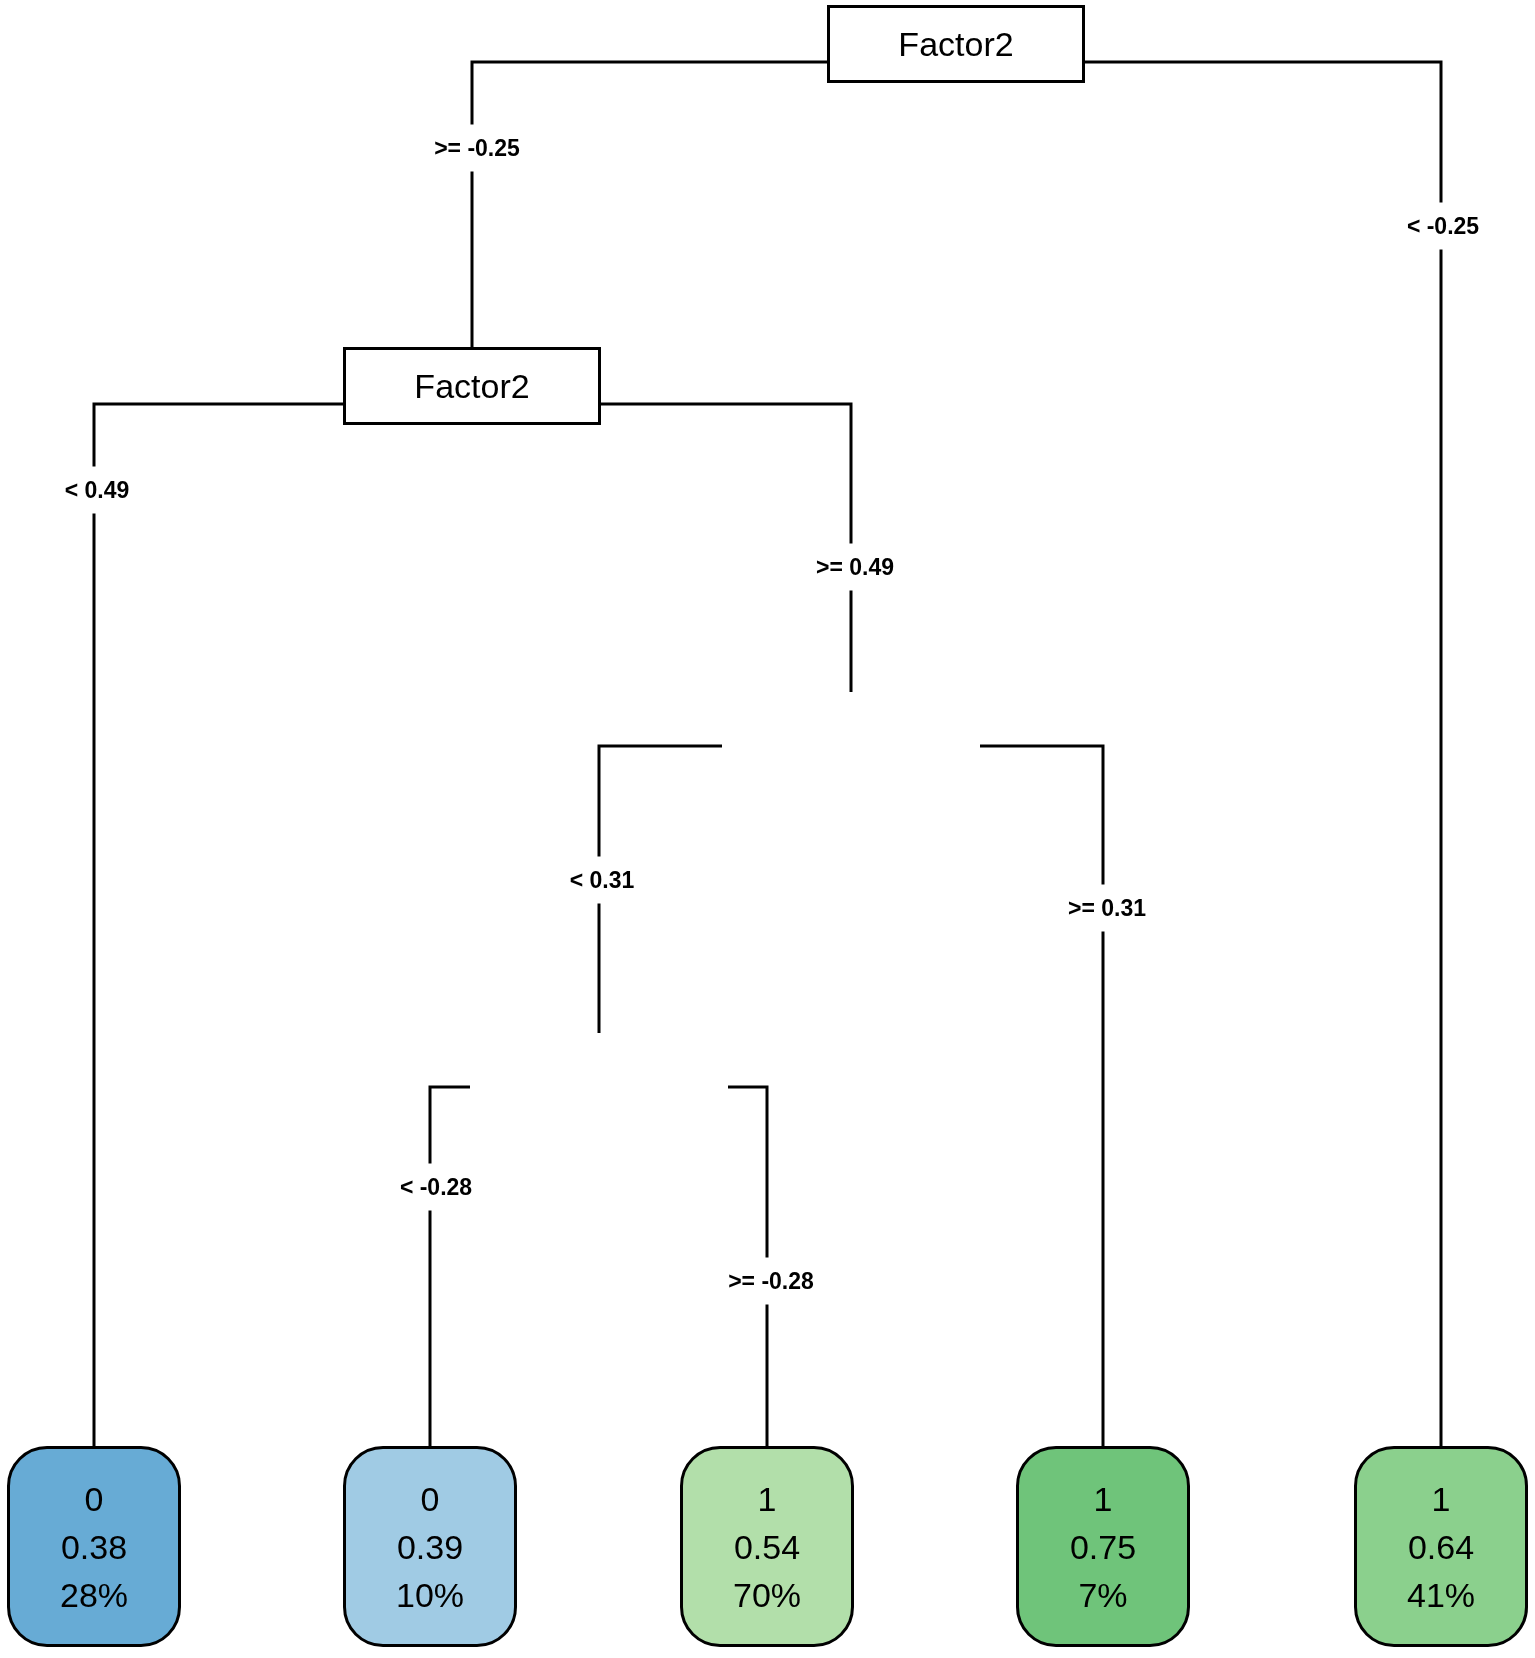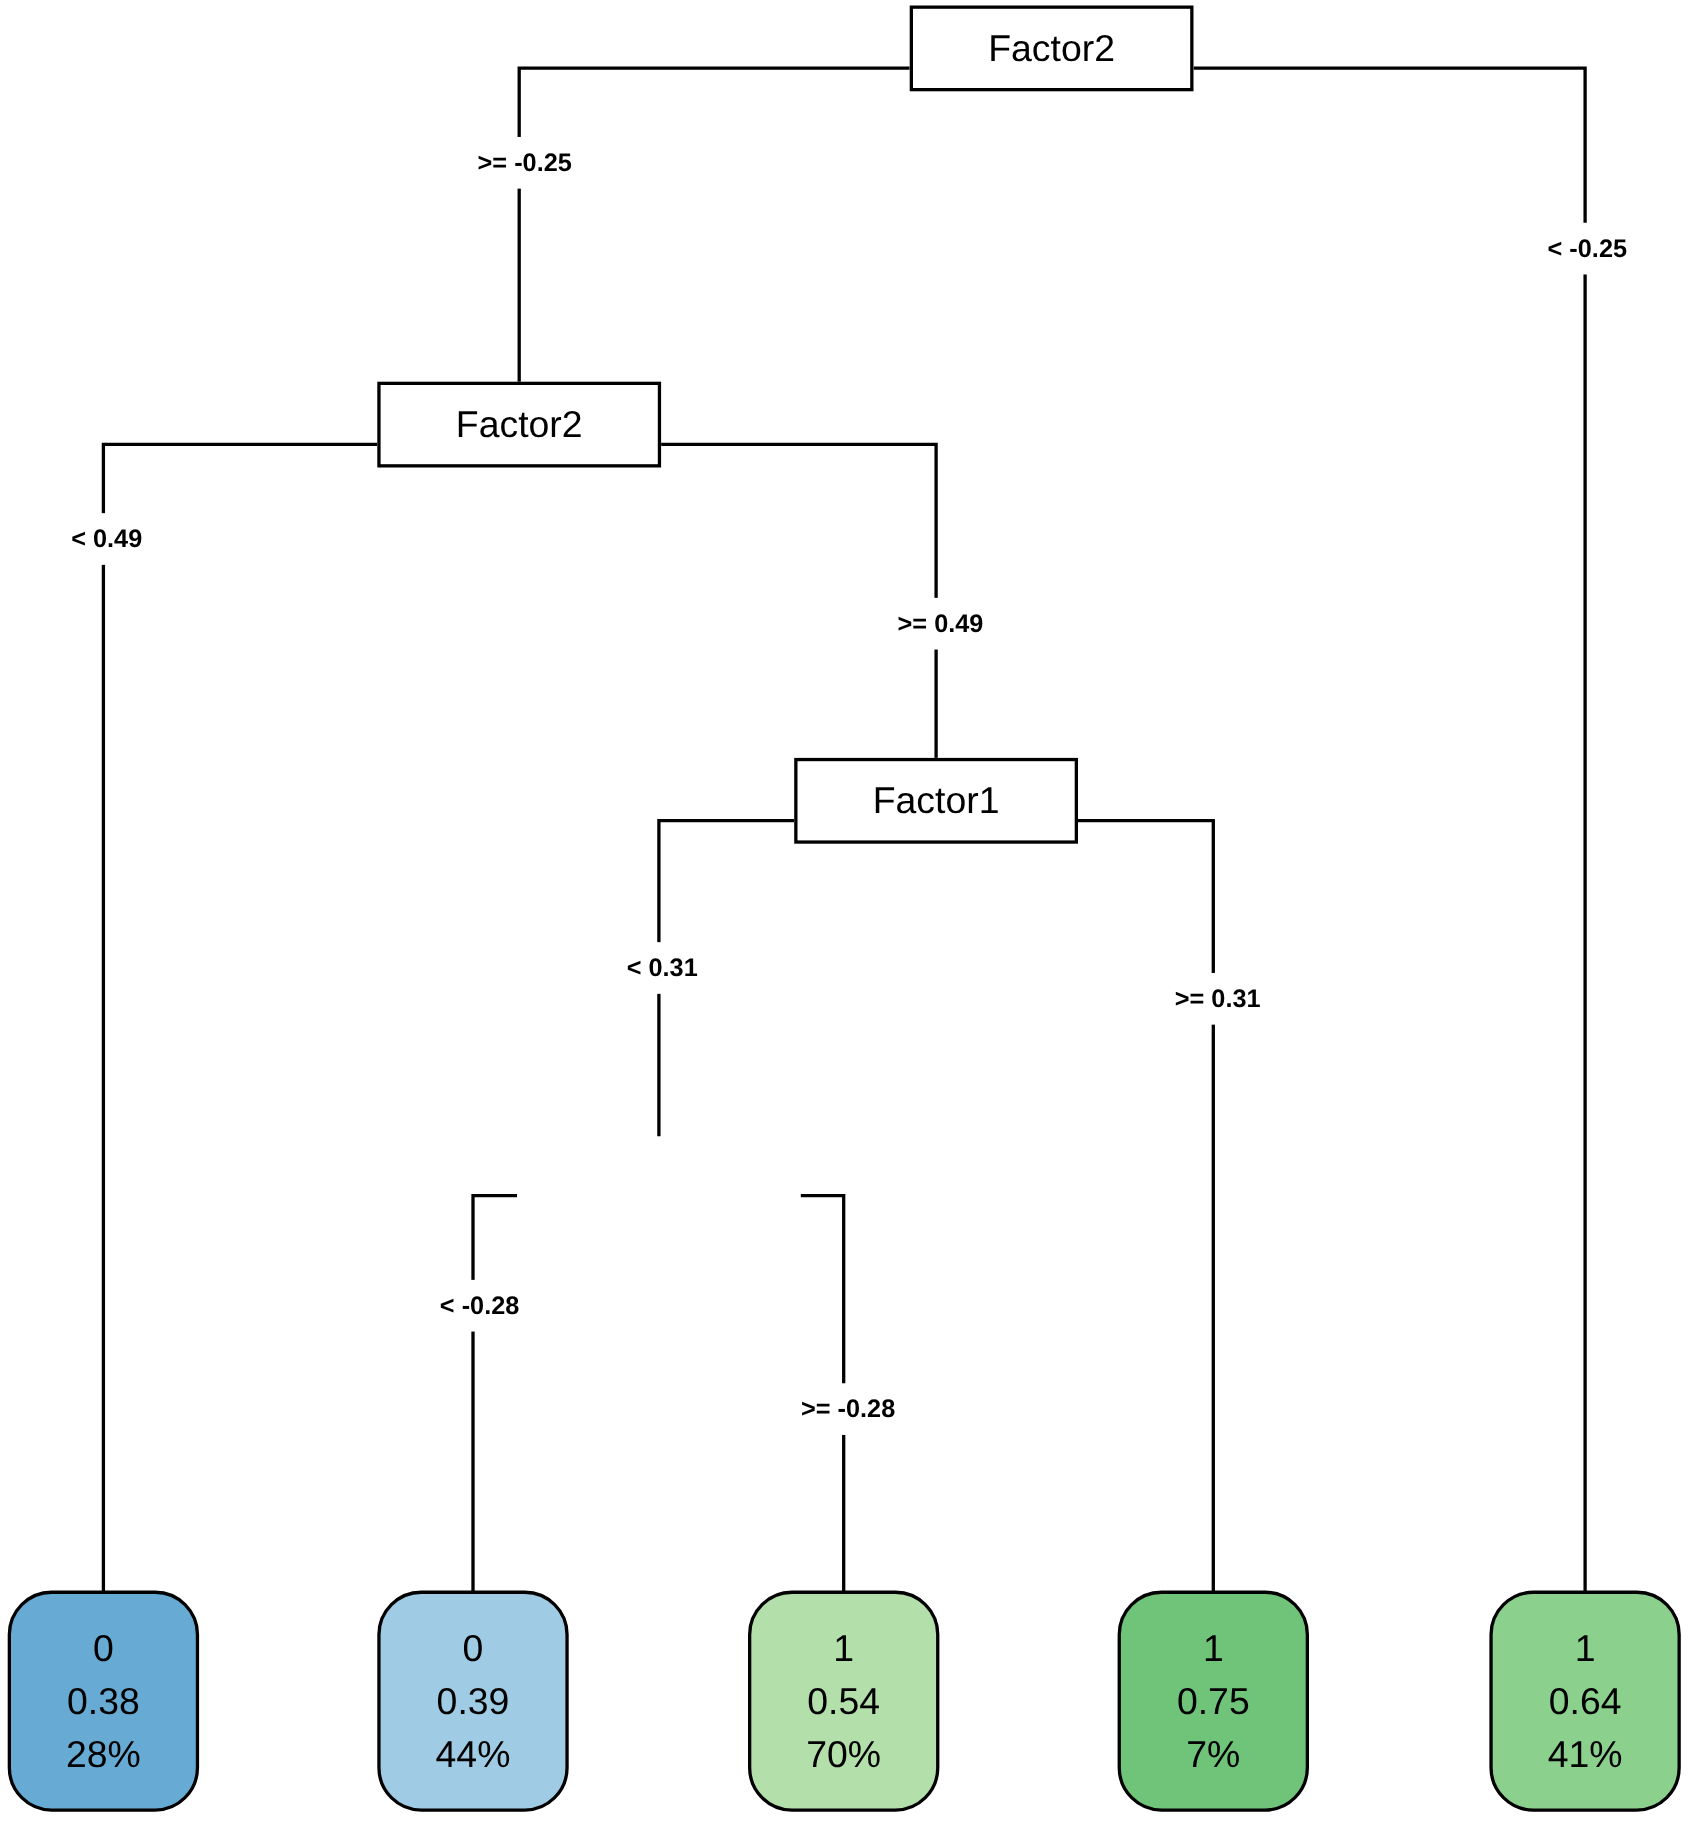--- a/index.html
+++ b/index.html
@@ -81,42 +81,39 @@
       <polyline points="470,1087 430,1087 430,1448"></polyline>
       <polyline points="728,1087 767,1087 767,1448"></polyline>
     </svg>
 
   <div class="dnode" style="left: 827px; top: 5px;">
     <span>Factor2</span>
   </div>
   <div class="dnode" style="left: 343px; top: 347px;">
     <span>Factor2</span>
   </div>
-  <div class="dnode" style="left: 722px; top: 689px;">
-    <span>Factor1</span>
-  </div>
 
   <div class="split" style="left: 477px; top: 148px;">&gt;= -0.25</div>
   <div class="split" style="left: 1443px; top: 226px;">&lt; -0.25</div>
   <div class="split" style="left: 97px; top: 490px;">&lt; 0.49</div>
   <div class="split" style="left: 855px; top: 567px;">&gt;= 0.49</div>
   <div class="split" style="left: 602px; top: 880px;">&lt; 0.31</div>
   <div class="split" style="left: 1107px; top: 908px;">&gt;= 0.31</div>
   <div class="split" style="left: 436px; top: 1187px;">&lt; -0.28</div>
   <div class="split" style="left: 771px; top: 1281px; text-align: right;">&gt;= -0.28</div>
 
   <div class="leaf" style="left: 7px; top: 1446px; background: rgb(103, 171, 213);">
     <div>0</div>
     <div>0.38</div>
     <div>28%</div>
   </div>
   <div class="leaf" style="left: 343px; top: 1446px; background: rgb(160, 203, 228);">
     <div>0</div>
     <div>0.39</div>
-    <div>44%</div>
+    <div>10%</div>
   </div>
   <div class="leaf" style="left: 680px; top: 1446px; background: rgb(178, 223, 170);">
     <div>1</div>
     <div>0.54</div>
     <div>70%</div>
   </div>
   <div class="leaf" style="left: 1016px; top: 1446px; background: rgb(111, 196, 122);">
     <div>1</div>
     <div>0.75</div>
     <div>7%</div>

